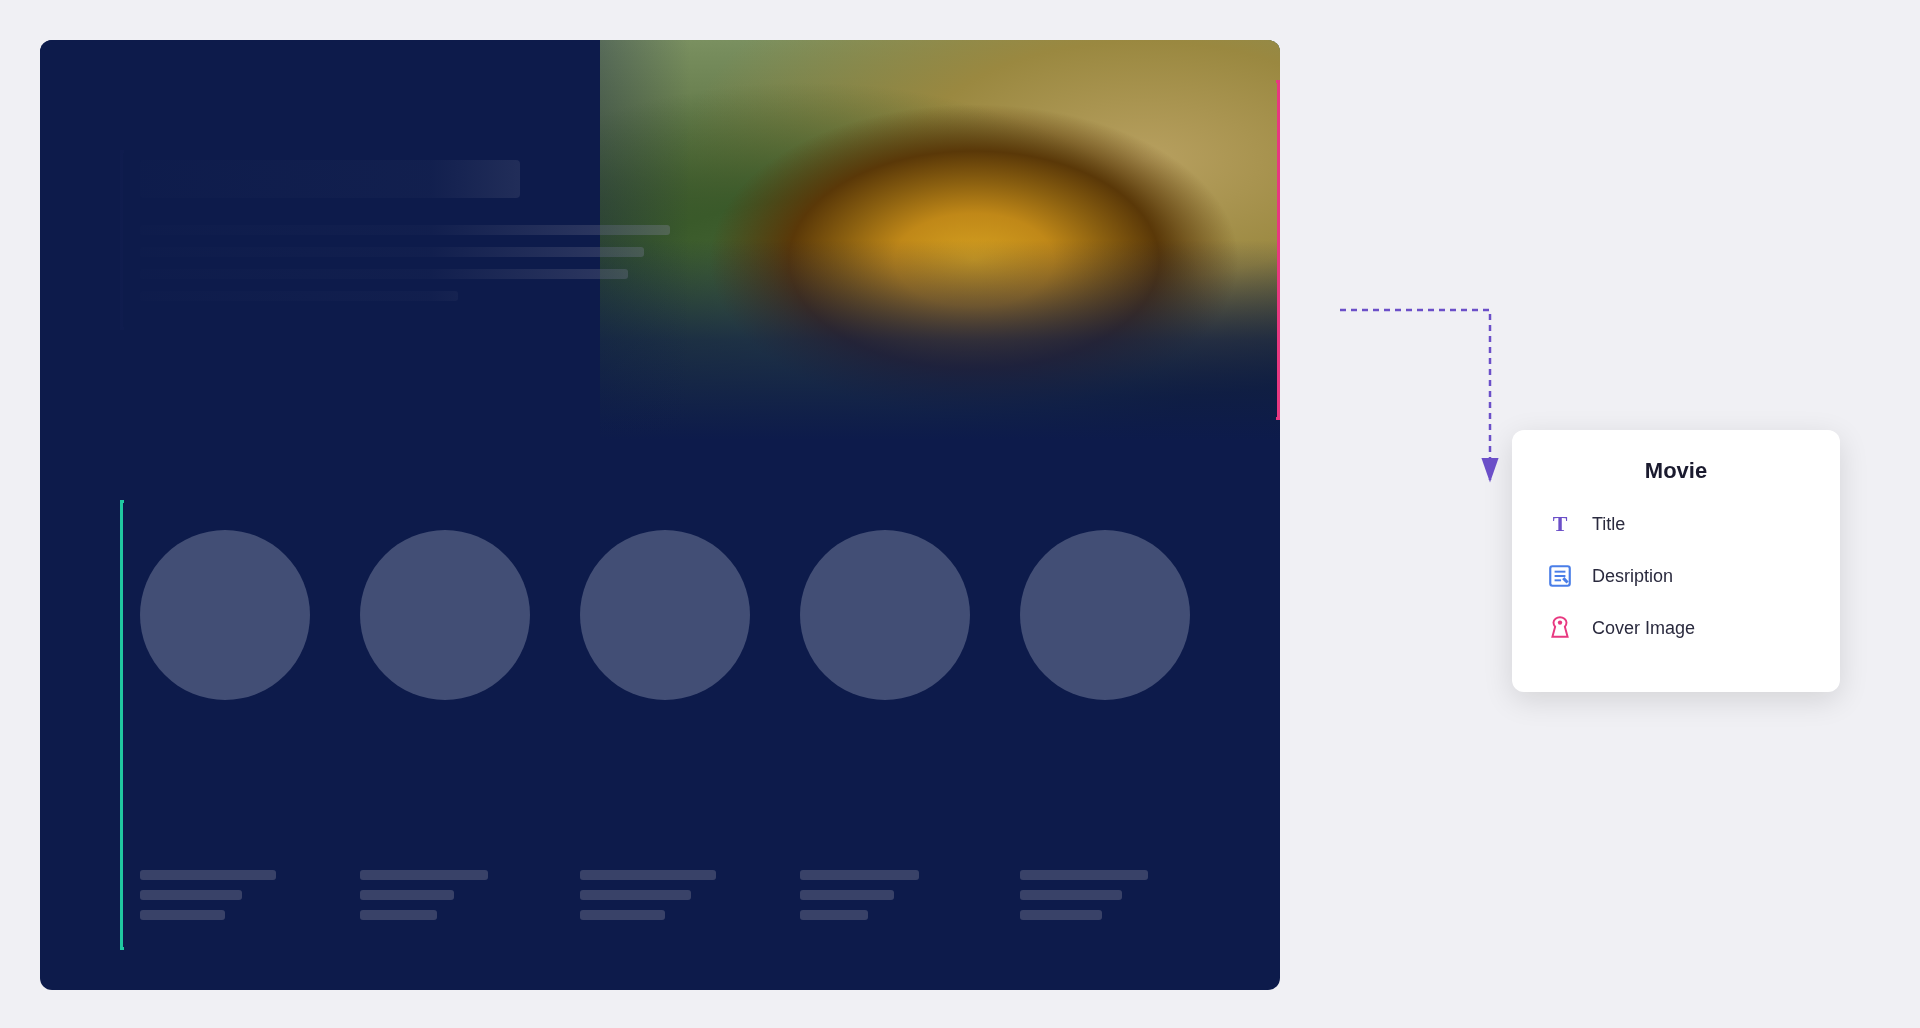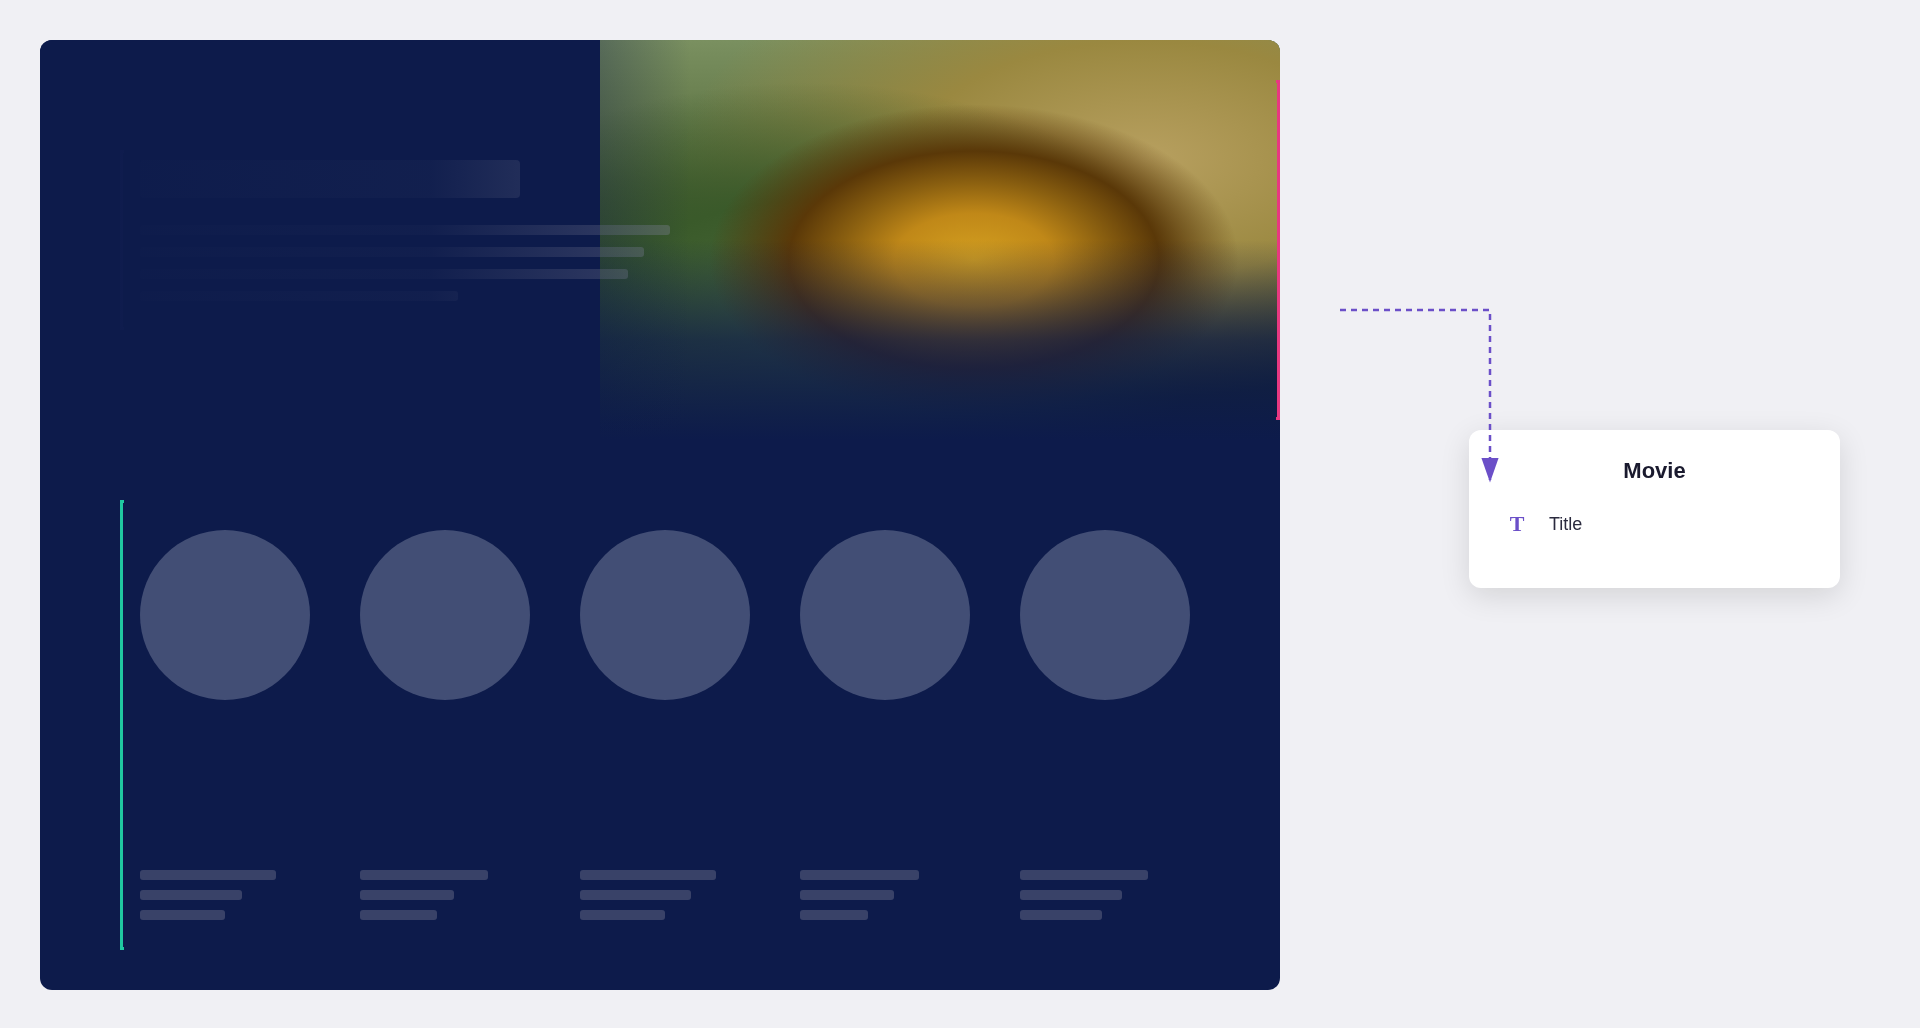--- a/index.html
+++ b/index.html
@@ -185,21 +185,21 @@
       border-right: 3px solid #E83880;
       border-top: 3px solid #E83880;
       border-bottom: 3px solid #E83880;
     }
 
     
     .info-panel {
       position: absolute;
       right: 80px;
       top: 430px;
-      width: 371px;
+      width: 328px;
       background: white;
       border-radius: 12px;
       padding: 28px 32px;
       box-shadow: 0 8px 30px rgba(0,0,0,0.12);
     }
 
     .panel-title {
       font-size: 22px;
       font-weight: 700;
       color: #1a1a2e;
@@ -322,17 +322,38 @@
   <div class="info-panel">
     <div class="panel-title">Movie</div>
 
     <div class="panel-item">
       <div class="panel-item-icon">
         <span class="icon-t">T</span>
       </div>
       <span class="panel-item-label">Title</span>
     </div>
 
-
+    <div class="panel-item">
+      <div class="panel-item-icon">
+        <svg width="26" height="26" viewBox="0 0 24 24" fill="none">
+          <rect x="3" y="3" width="18" height="18" rx="2" stroke="#4A7EE8" stroke-width="2"></rect>
+          <line x1="7" y1="8" x2="17" y2="8" stroke="#4A7EE8" stroke-width="1.8"></line>
+          <line x1="7" y1="12" x2="17" y2="12" stroke="#4A7EE8" stroke-width="1.8"></line>
+          <line x1="7" y1="16" x2="13" y2="16" stroke="#4A7EE8" stroke-width="1.8"></line>
+          <path d="M 16 13 L 20 17 L 18 19 L 14 15 Z" fill="#4A7EE8"></path>
+        </svg>
+      </div>
+      <span class="panel-item-label">Desription</span>
+    </div>
+
+    <div class="panel-item">
+      <div class="panel-item-icon">
+        <svg width="26" height="26" viewBox="0 0 24 24" fill="none">
+          <path d="M12 2C9 2 6 4 6 7C6 8.5 6.5 9.8 7.5 10.8L5 20H19L16.5 10.8C17.5 9.8 18 8.5 18 7C18 4 15 2 12 2Z" stroke="#E83880" stroke-width="1.8" fill="none"></path>
+          <circle cx="12" cy="7" r="2" fill="#E83880"></circle>
+        </svg>
+      </div>
+      <span class="panel-item-label">Cover Image</span>
+    </div>
 
   </div>
 
 </div>
 
 </body></html>

